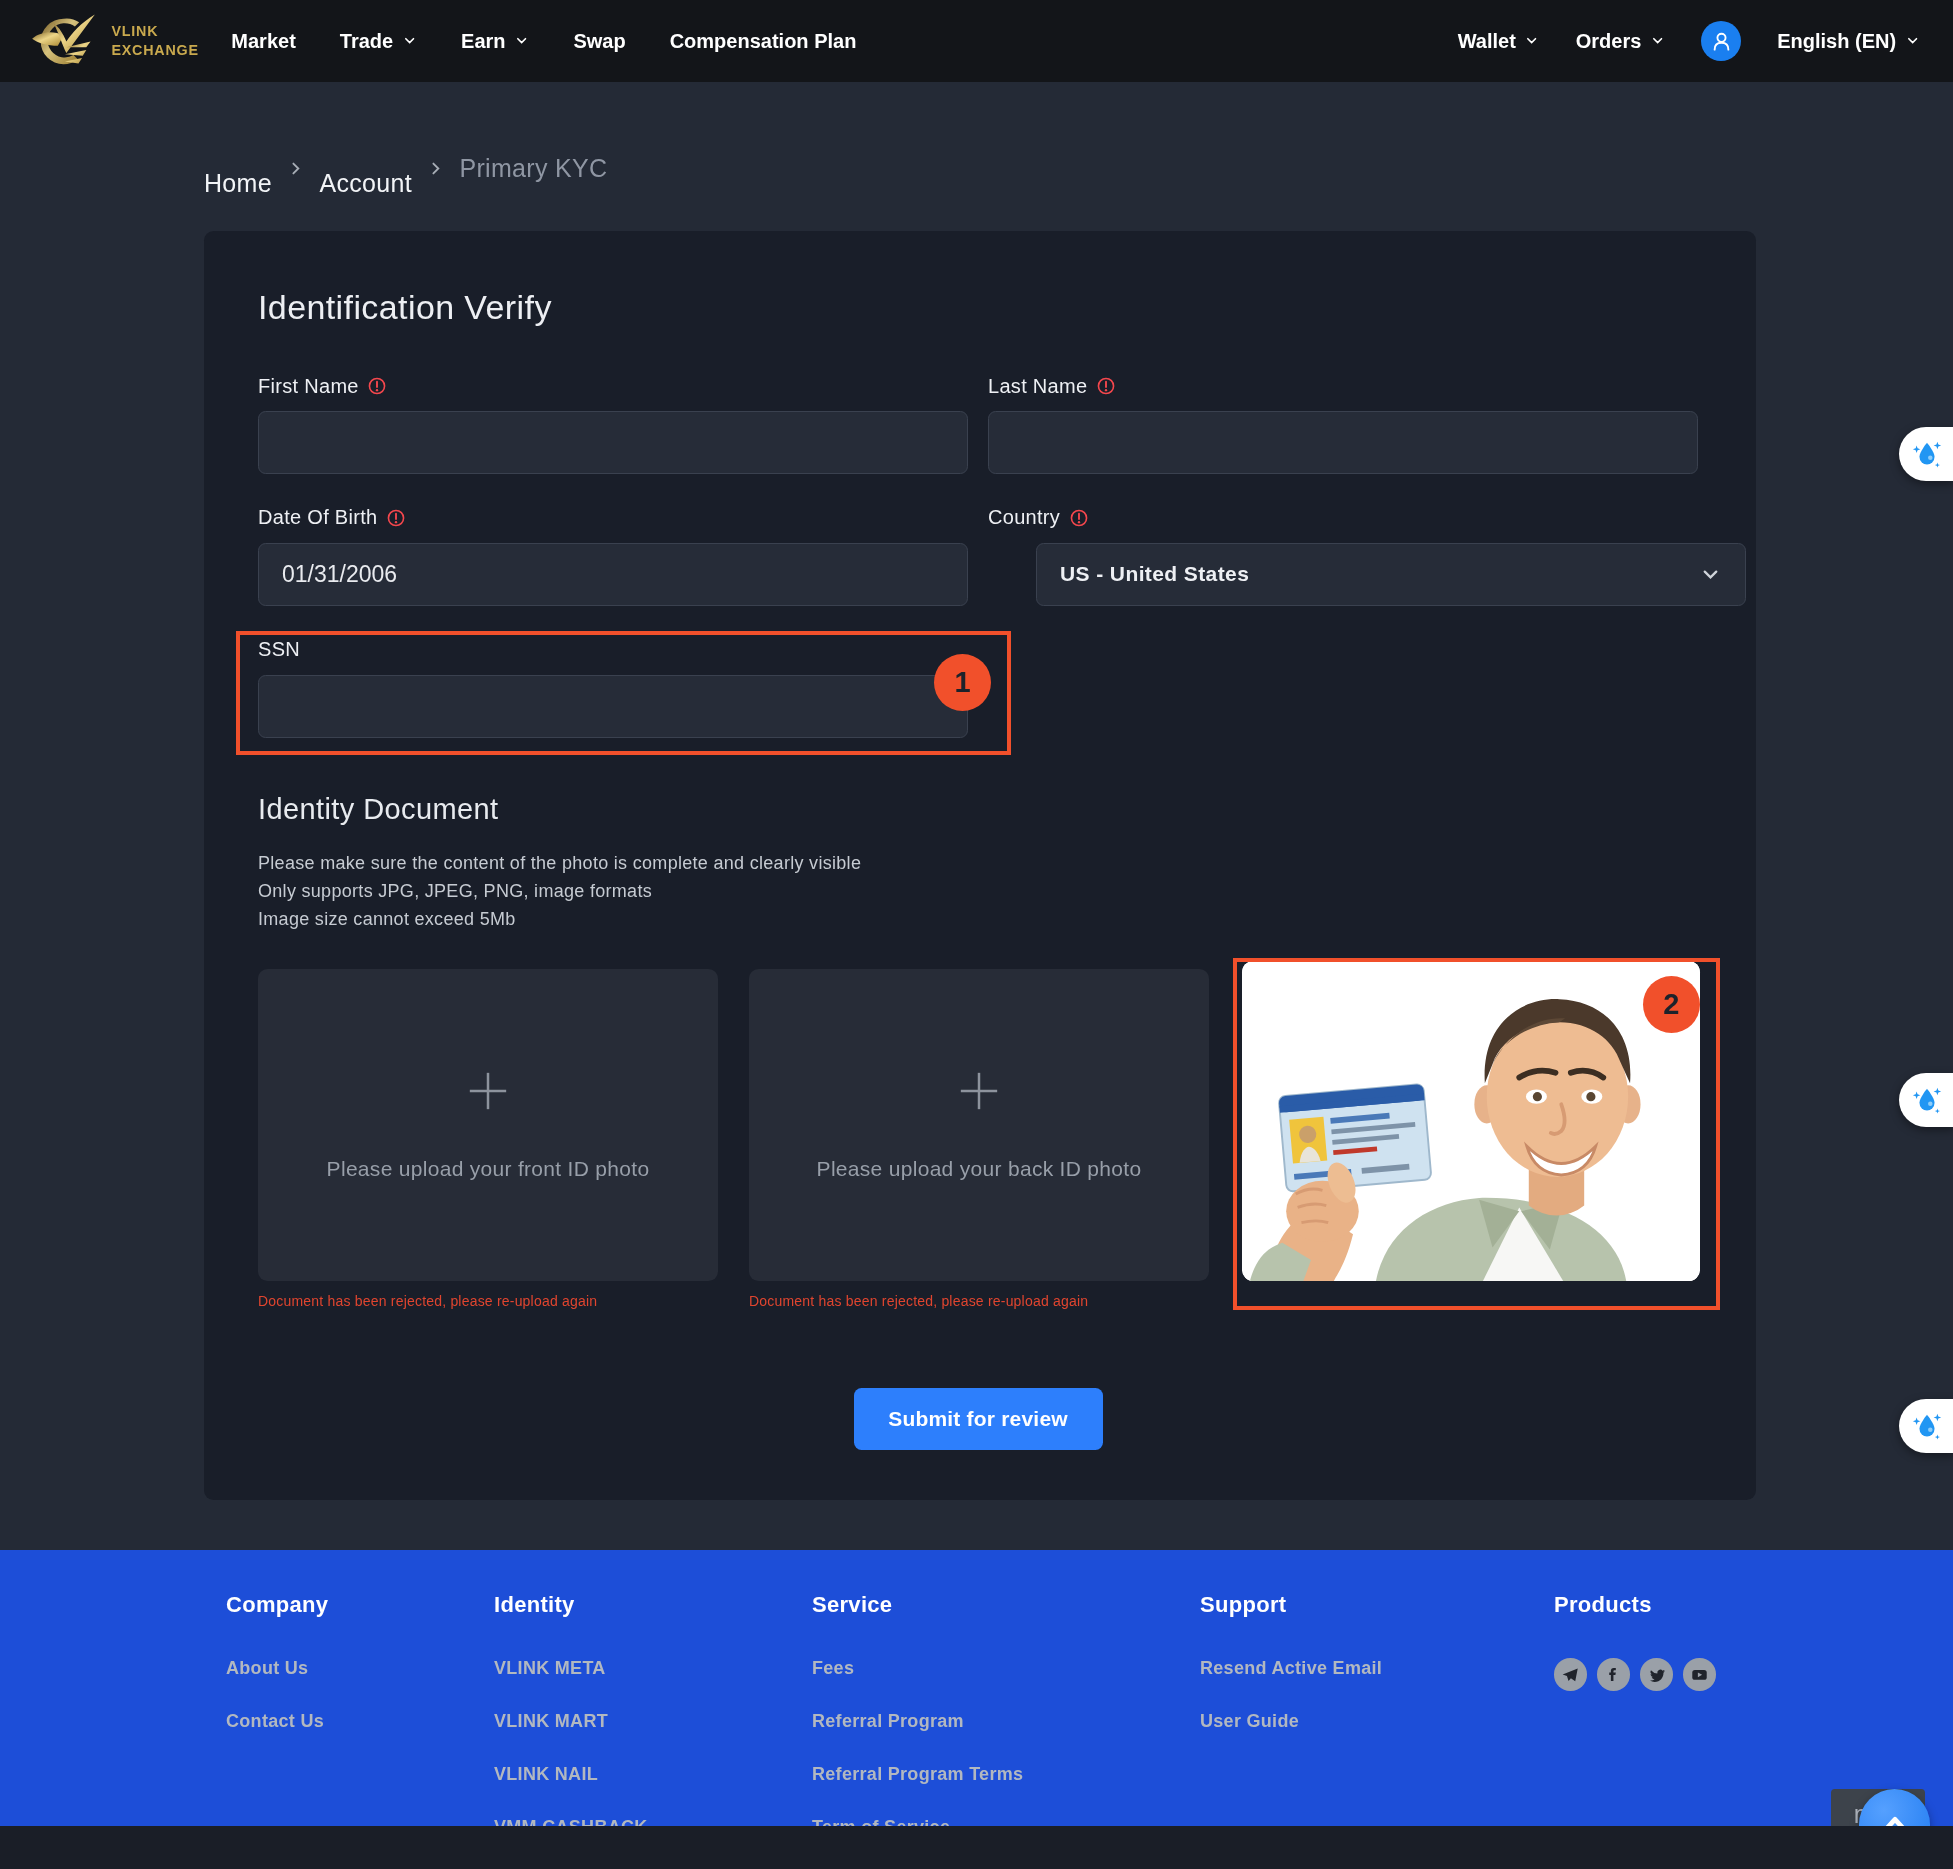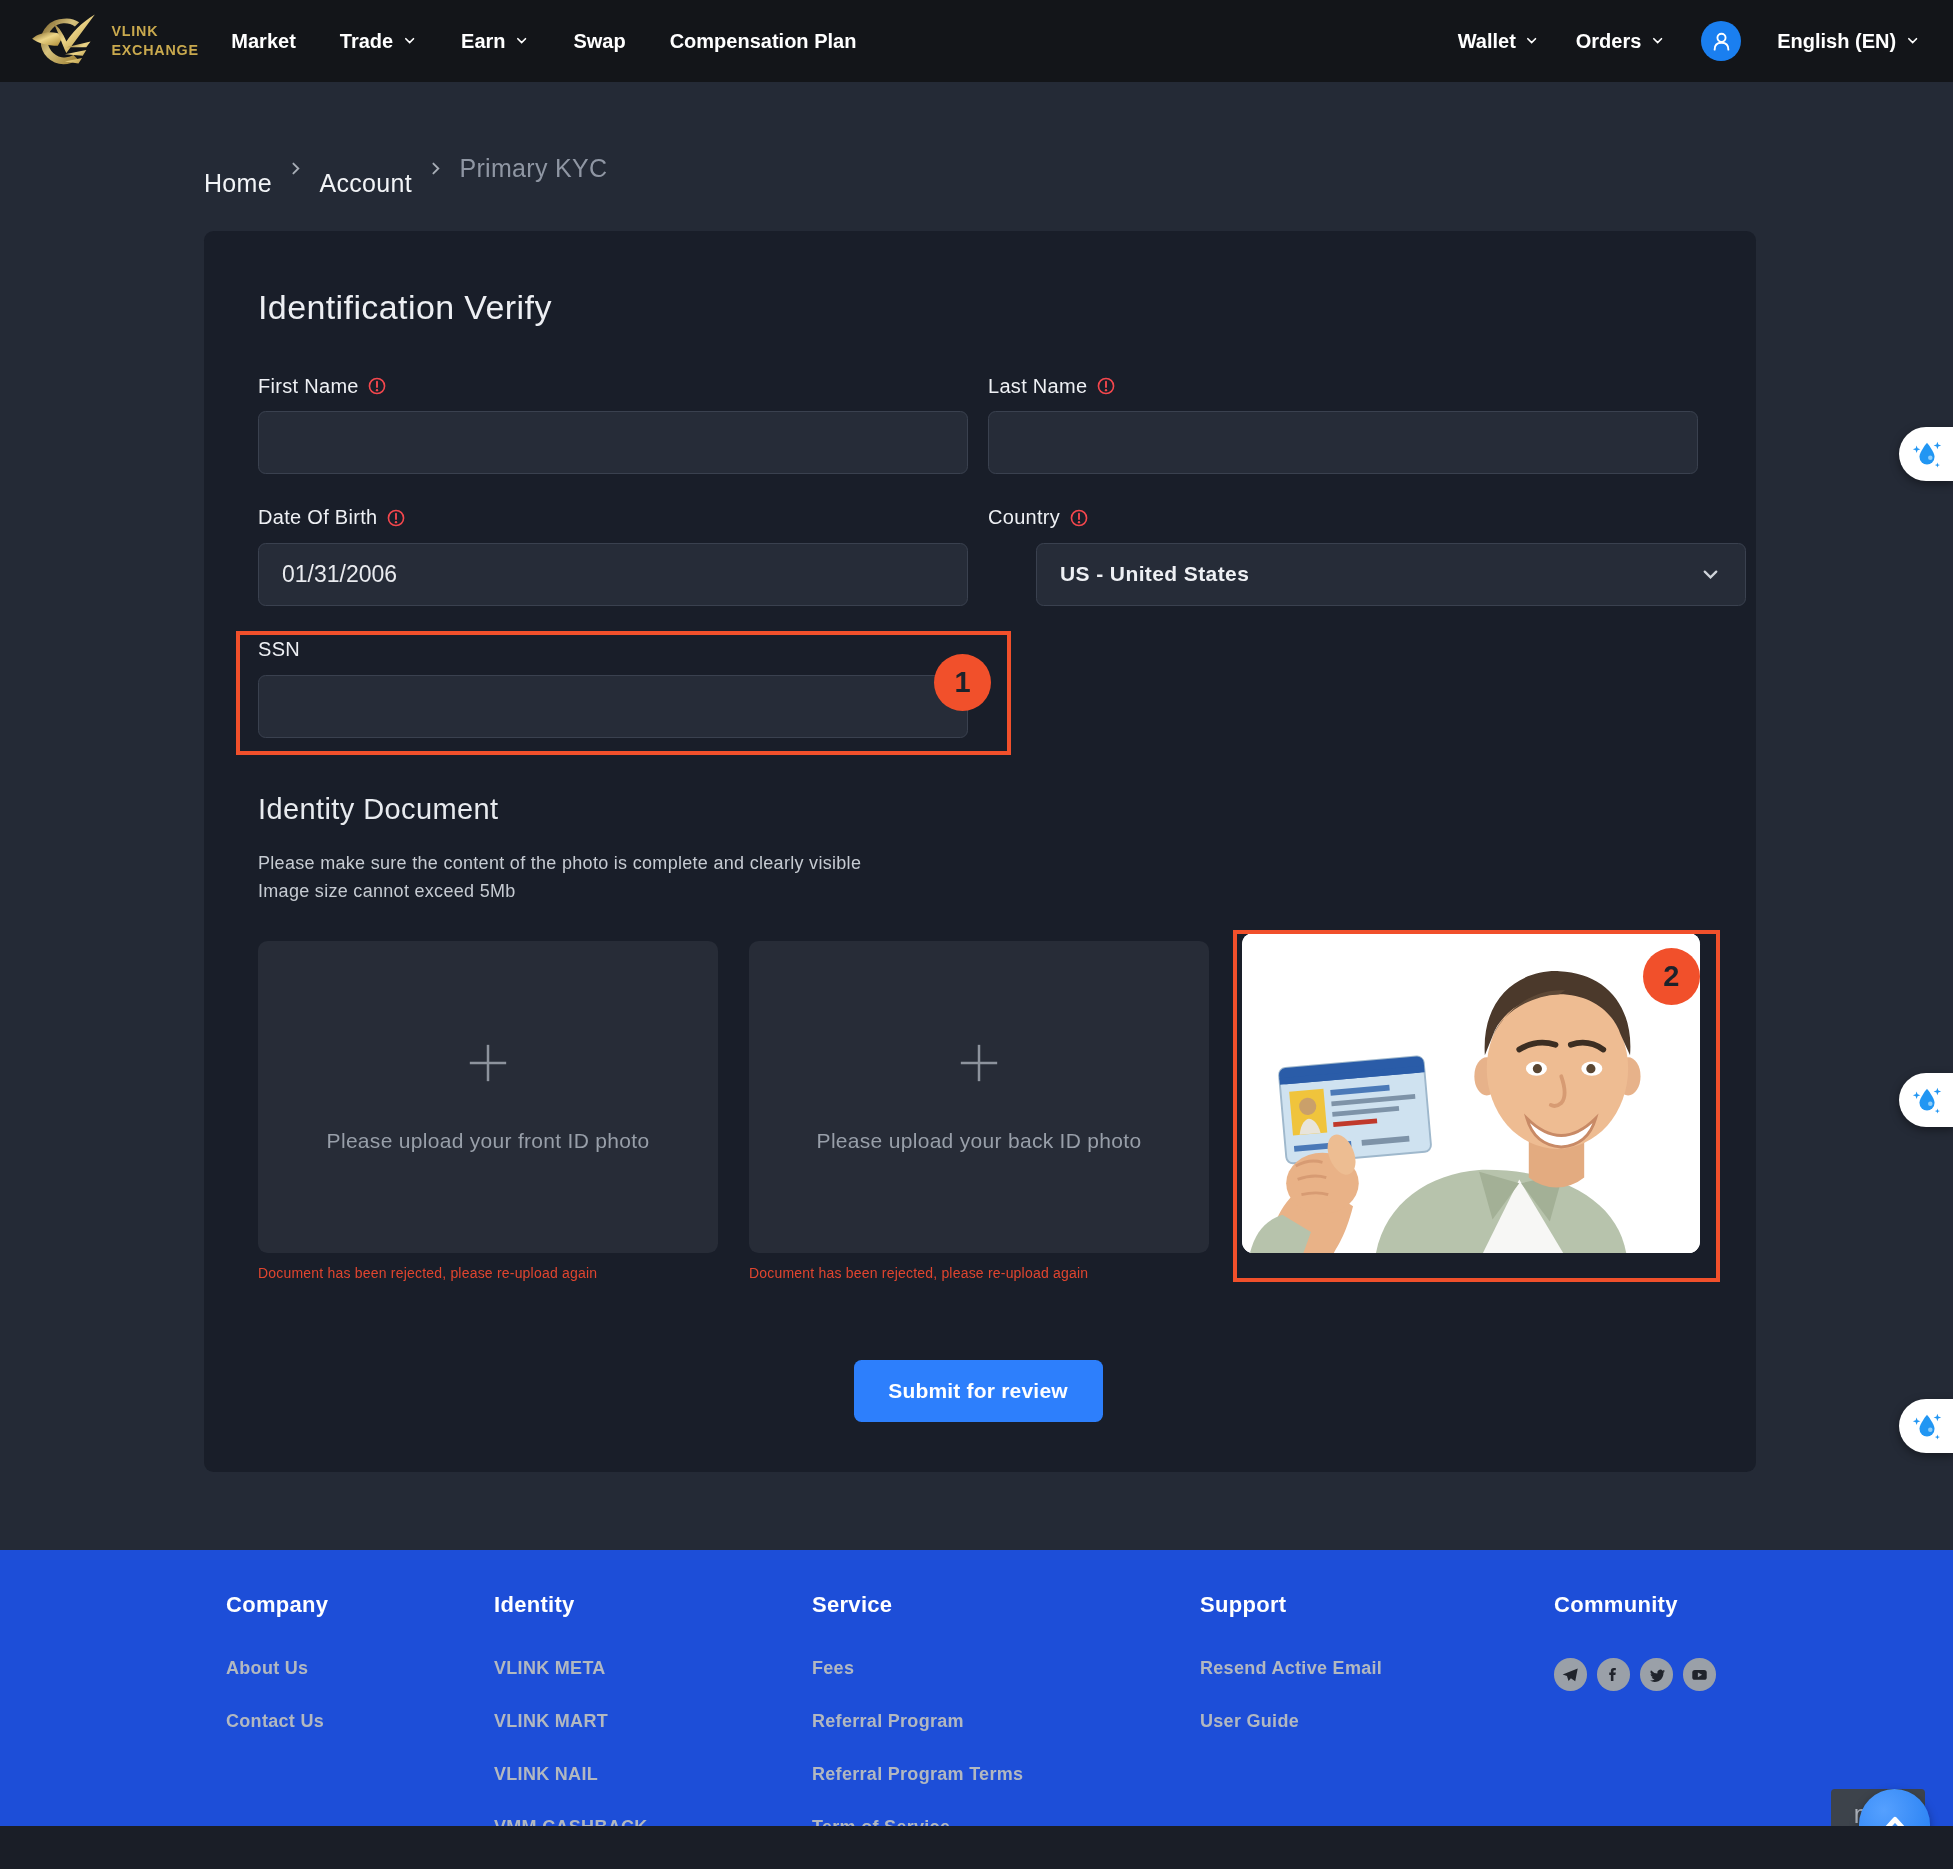--- a/index.html
+++ b/index.html
@@ -223,20 +223,21 @@
         <input class="text-input" type="text" style="">
         <div class="ann-box ann-box-1"></div>
         <div class="ann-circle ann-circle-1">1</div>
       </div>
     </div>
 
     <div class="doc-section">
       <div class="doc-title">Identity Document</div>
       <div class="doc-instructions">
         <div>Please make sure the content of the photo is complete and clearly visible</div>
+        <div>Only supports JPG, JPEG, PNG, image formats</div>
         <div>Image size cannot exceed 5Mb</div>
       </div>
 
       <div class="upload-row">
 
         <div class="upload-col">
           <div class="upload-box">
             <svg width="44" height="44" viewBox="0 0 46 46">
               <line x1="23" y1="4" x2="23" y2="42" stroke="#8d939d" stroke-width="2.6"></line>
               <line x1="4" y1="23" x2="42" y2="23" stroke="#8d939d" stroke-width="2.6"></line>
@@ -344,21 +345,21 @@
       <div class="fitem">Referral Program Terms</div>
       <div class="fitem">Term of Service</div>
       <div class="fitem">Privacy Policy</div>
     </div>
     <div class="fcol fcol-support">
       <div class="fcol-heading">Support</div>
       <div class="fitem">Resend Active Email</div>
       <div class="fitem">User Guide</div>
     </div>
     <div class="fcol">
-      <div class="fcol-heading">Community</div>
+      <div class="fcol-heading">Products</div>
       <div class="social-row">
         <div class="social">
           <svg width="21" height="21" viewBox="0 0 32 32">
               <path d="M27 7 L4 16 l6.6 2.4 L13 26 l3.6-4.2 6.6 4.6 Z" fill="#20242c"></path>
             </svg>
         </div>
         <div class="social">
           <svg width="21" height="21" viewBox="0 0 32 32">
               <path d="M19.5 6h-3.2C13.4 6 12 7.8 12 10.4V13H9.5v3.9H12V26h3.9v-9.1h3l.6-3.9h-3.6v-2c0-.9.4-1.4 1.3-1.4h2.3Z" fill="#20242c"></path>
             </svg>

